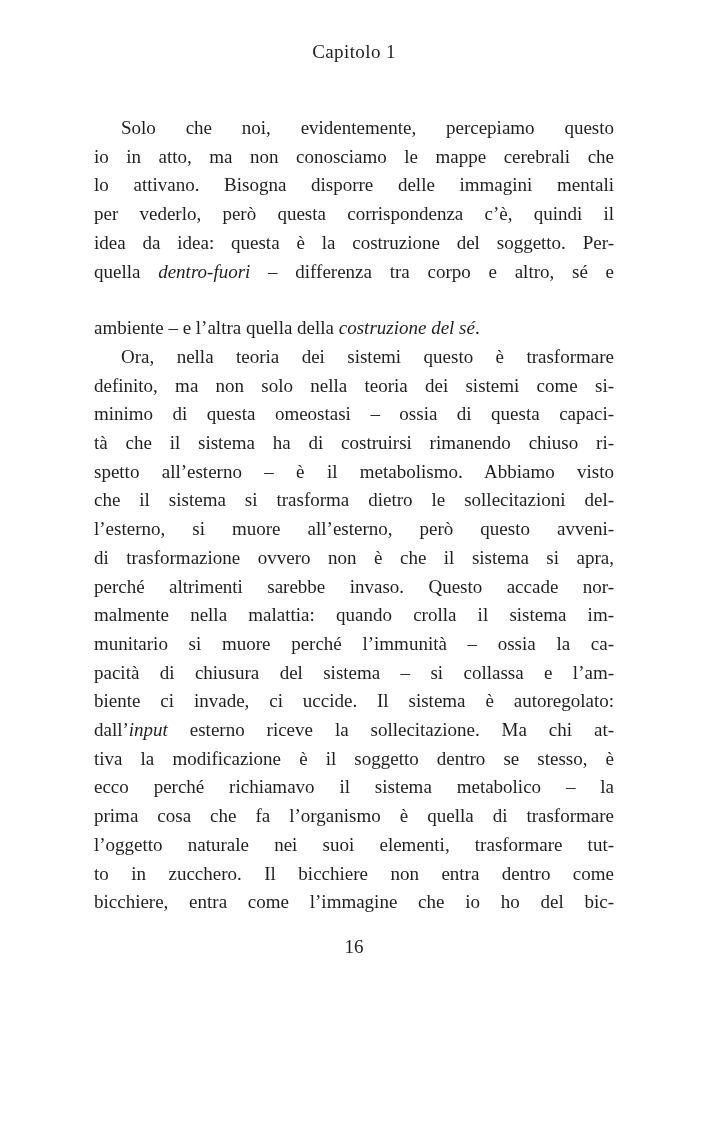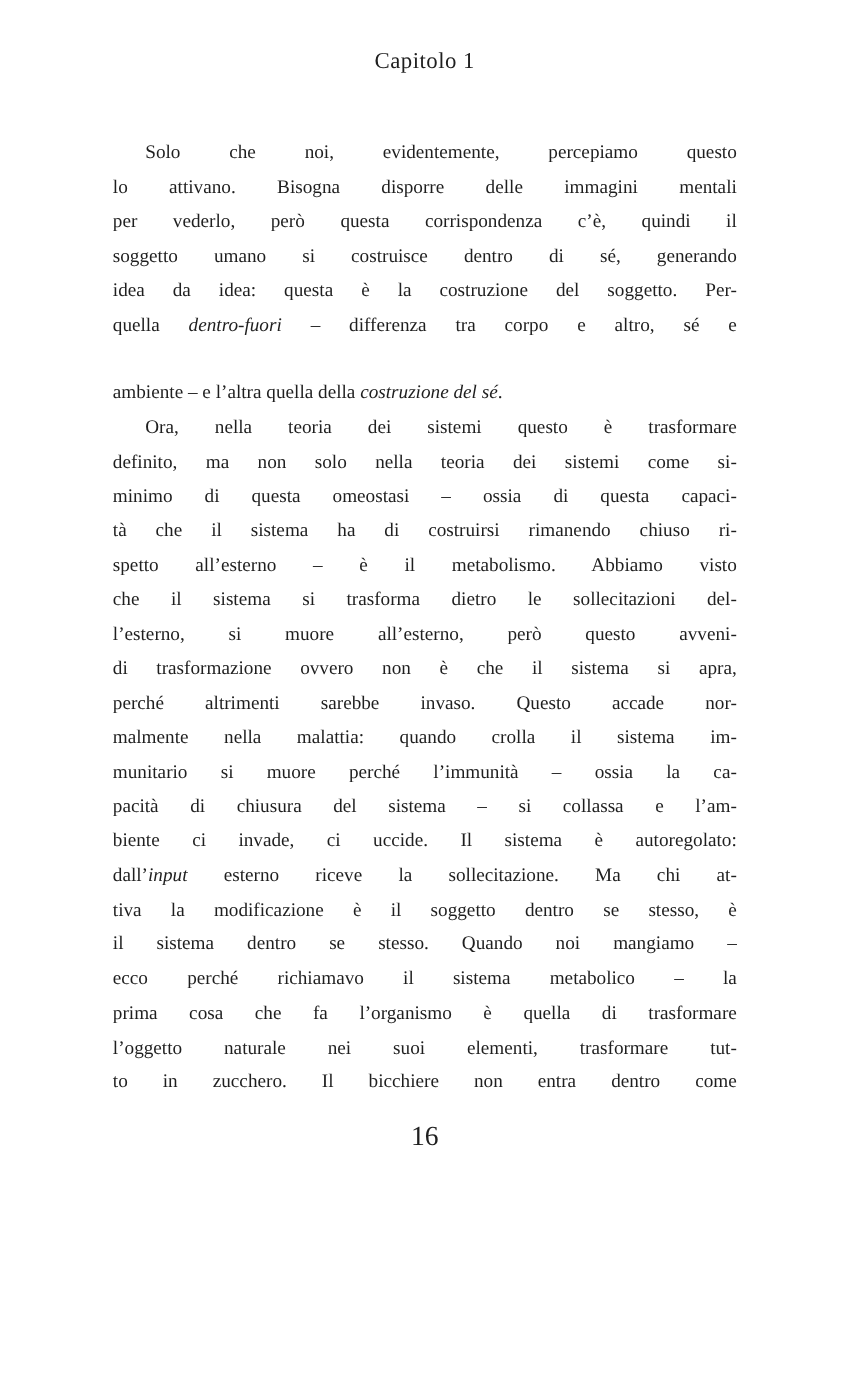--- a/index.html
+++ b/index.html
@@ -20,21 +20,21 @@
   .chapter-header {
     margin-top: 40px;
     text-align: center;
     font-size: 19px;
     line-height: 24px;
     letter-spacing: 0.4px;
   }
   .text-block {
     width: 520px;
     margin: 50px auto 0 auto;
-    font-size: 16px;
+    font-size: 19px;
   }
   .paragraph {
     margin: 0;
   }
   .line {
     line-height: 28.7px;
     text-align: justify;
     text-align-last: justify;
     white-space: normal;
   }
@@ -45,58 +45,58 @@
     text-align-last: left;
     margin-top: 28px;
   }
   .it {
     font-style: italic;
     font-family: Liberation Serif, serif;
   }
   .page-number {
     margin-top: 18px;
     text-align: center;
-    font-size: 23px;
+    font-size: 19px;
     line-height: 24px;
   }
 </style>
 </head>
 <body>
 
 <div class="page" style="--ink: #1f1f1f; --paper: #ffffff;">
   <div class="chapter-header">Capitolo 1</div>
 
   <div class="text-block">
       <div class="paragraph">
         <div class="line indent"><span>Solo che noi, evidentemente, percepiamo questo</span></div>
+        <div class="line"><span>io in atto, ma non conosciamo le mappe cerebrali che</span></div>
         <div class="line"><span>lo attivano. Bisogna disporre delle immagini mentali</span></div>
         <div class="line"><span>per vederlo, però questa corrispondenza c’è, quindi il</span></div>
-        <div class="line"><span>soggetto umano si costruisce dentro di sé, generando</span></div>
         <div class="line"><span>idea da idea: questa è la costruzione del soggetto. Per-</span></div>
         <div class="line"><span>quella </span><span class="it">dentro-fuori</span><span> – differenza tra corpo e altro, sé e</span></div>
         <div class="line para-last"><span>ambiente – e l’altra quella della </span><span class="it">costruzione del sé</span><span>.</span></div>
       </div>
       <div class="paragraph">
         <div class="line indent"><span>Ora, nella teoria dei sistemi questo è trasformare</span></div>
         <div class="line"><span>definito, ma non solo nella teoria dei sistemi come si-</span></div>
         <div class="line"><span>minimo di questa omeostasi – ossia di questa capaci-</span></div>
         <div class="line"><span>tà che il sistema ha di costruirsi rimanendo chiuso ri-</span></div>
         <div class="line"><span>spetto all’esterno – è il metabolismo. Abbiamo visto</span></div>
         <div class="line"><span>che il sistema si trasforma dietro le sollecitazioni del-</span></div>
         <div class="line"><span>l’esterno, si muore all’esterno, però questo avveni-</span></div>
         <div class="line"><span>di trasformazione ovvero non è che il sistema si apra,</span></div>
         <div class="line"><span>perché altrimenti sarebbe invaso. Questo accade nor-</span></div>
         <div class="line"><span>malmente nella malattia: quando crolla il sistema im-</span></div>
         <div class="line"><span>munitario si muore perché l’immunità – ossia la ca-</span></div>
         <div class="line"><span>pacità di chiusura del sistema – si collassa e l’am-</span></div>
         <div class="line"><span>biente ci invade, ci uccide. Il sistema è autoregolato:</span></div>
         <div class="line"><span>dall’</span><span class="it">input</span><span> esterno riceve la sollecitazione. Ma chi at-</span></div>
         <div class="line"><span>tiva la modificazione è il soggetto dentro se stesso, è</span></div>
-        <div class="line"><span>il sistema dentro se stesso. Quando noi mangiamo –</span></div>
         <div class="line"><span>ecco perché richiamavo il sistema metabolico – la</span></div>
         <div class="line"><span>prima cosa che fa l’organismo è quella di trasformare</span></div>
         <div class="line"><span>l’oggetto naturale nei suoi elementi, trasformare tut-</span></div>
         <div class="line"><span>to in zucchero. Il bicchiere non entra dentro come</span></div>
+        <div class="line"><span>bicchiere, entra come l’immagine che io ho del bic-</span></div>
       </div>
     </div>
 
   <div class="page-number">16</div>
 </div>
 
 </body></html>

